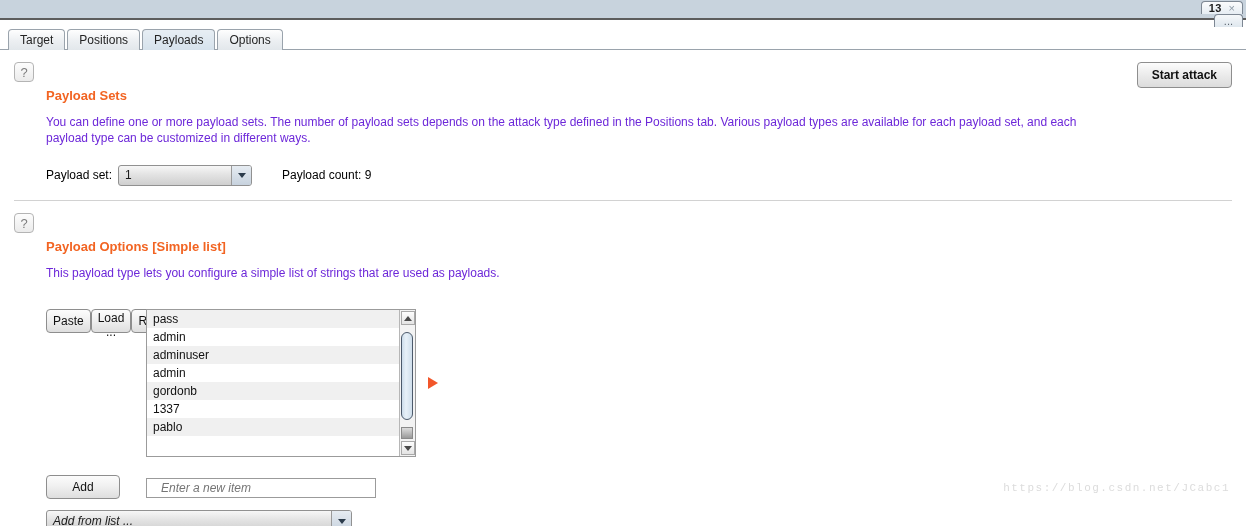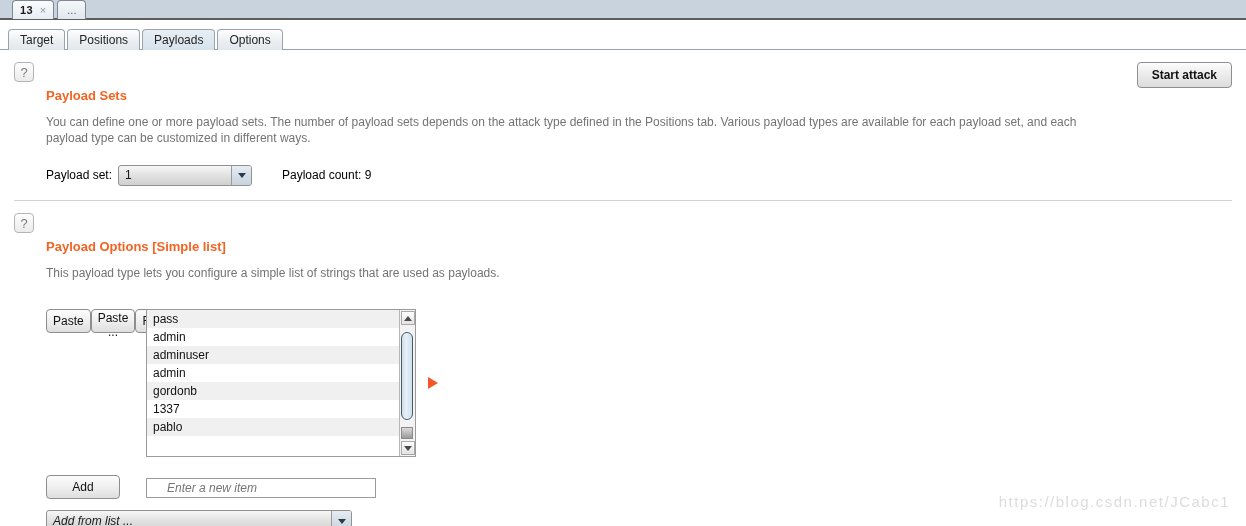--- a/index.html
+++ b/index.html
@@ -14,22 +14,23 @@
   }
 
   
   .topbar{
     height:20px;
     background:#c8d3dd;
     border-bottom:2px solid #5d5d5d;
     position:relative;
     display:flex;
     align-items:flex-end;
-    padding-left:12px;
-    box-sizing:border-box;
+    padding-left:4px;
+    box-sizing:border-box;
+    flex-direction:column;
   }
   .wtab{
     height:19px;
     box-sizing:border-box;
     display:flex;
     align-items:center;
     padding:0 7px;
     font-size:11px;
     color:#1c1c1c;
     border:1px solid #7d8793;
@@ -105,21 +106,21 @@
     font-size:13px;
     line-height:20px;
     display:inline-block;
     margin-top:24px;
   }
   .secdesc{
     margin:8px 0 0 46px;
     max-width:1060px;
     font-size:12px;
     line-height:16px;
-    color:#737373;
+    color:#6d28d9;
   }
 
   .startbtn{
     position:absolute;right:14px;top:12px;
     border:1px solid #8e8e8e;
     border-radius:4px;
     background:linear-gradient(to bottom,#fcfcfc 0%,#ebebeb 50%,#dcdcdc 100%);
     font-family:"Liberation Sans",sans-serif;
     font-size:12px;font-weight:bold;color:#111;
     padding:5px 14px;
@@ -245,30 +246,30 @@
   .addrow{margin:18px 0 0 46px;display:flex;align-items:center;}
   .addinput{
     margin-left:26px;
     width:230px;height:20px;
     border:1px solid #9b9b9b;
     background:#fff;
     font-family:"Liberation Sans",sans-serif;
     font-size:12px;
     font-style:italic;
     color:#8a8a8a;
-    padding:0 20px;
+    padding:0 14px;
     box-sizing:border-box;
   }
   .addlistrow{margin:10px 0 0 46px;font-style:italic;}
   .combo.wide{width:306px;height:22px;}
 
   .watermark{
-    position:absolute;right:16px;bottom:16px;
-    font-family:Liberation Sans, sans-serif;
-    font-size:15px;
+    position:absolute;right:16px;bottom:32px;
+    font-family:Liberation Mono, monospace;
+    font-size:11px;
     color:#dcdcdc;
     letter-spacing:1.5px;
     white-space:nowrap;
   }
 </style>
 </head>
 <body>
 
 <div class="topbar">
   <div class="wtab sel">
@@ -318,21 +319,21 @@
 <div class="divider"></div>
 
 <div class="panel">
   <div class="helpicon">?</div>
   <div class="sectitle">Payload Options [Simple list]</div>
   <div class="secdesc">This payload type lets you configure a simple list of strings that are used as payloads.</div>
 
   <div class="optarea">
     <div class="btncol">
       <button class="sbtn">Paste</button>
-      <button class="sbtn">Paste ...</button>
+      <button class="sbtn">Load ...</button>
       <button class="sbtn">Remove</button>
       <button class="sbtn">Clear</button>
     </div>
 
     <div class="listwrap">
       <div class="listbody">
         <div class="litem alt">pass</div>
         <div class="litem">admin</div>
         <div class="litem alt">adminuser</div>
         <div class="litem">admin</div>

